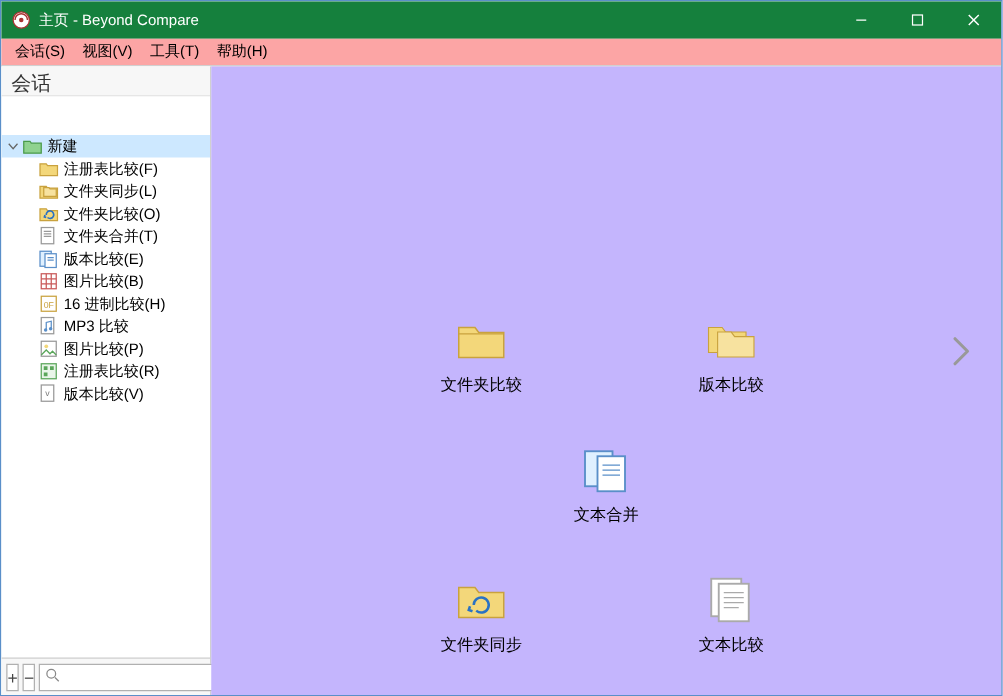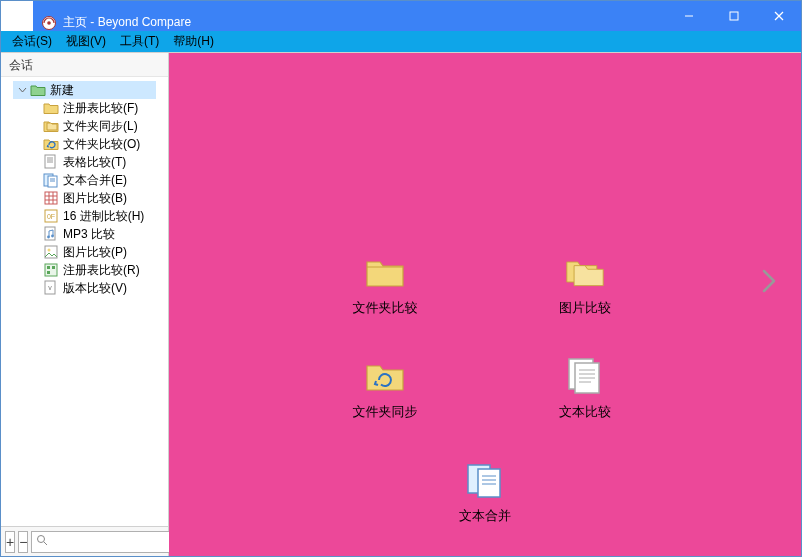--- a/index.html
+++ b/index.html
@@ -1,49 +1,49 @@
 <!DOCTYPE html>
 <html><head>
 <meta charset="utf-8">
 <style>
   * { box-sizing: border-box; margin: 0; padding: 0; }
   body { font-family: "Microsoft YaHei", "Segoe UI", sans-serif; font-size: 12px; color: #000; background: #fff; width: 802px; height: 557px; overflow: hidden; display: flex; flex-direction: column; border: 1px solid #5a8fc9; }
   
   
-  .titlebar { height: 30px; background: #3b82f6; color: #fff; display: flex; align-items: flex-end; padding: 0 0 0 8px; margin-left: 32px; }
+  .titlebar { height: 30px; background: #15803d; color: #fff; display: flex; align-items: center; padding: 0 0 0 8px; }
   .titlebar .app-icon { width: 16px; height: 16px; margin-right: 6px; display: flex; align-items: center; justify-content: center; }
   .titlebar .title { flex: 1; font-size: 12px; }
   .titlebar .winbtn { width: 45px; height: 30px; display: flex; align-items: center; justify-content: center; color: #fff; }
   
   
-  .menubar { height: 22px; background: #0ea5e9; border-bottom: 1px solid #d0d0d0; display: flex; align-items: center; padding: 0 4px; }
+  .menubar { height: 22px; background: #fca5a5; border-bottom: 1px solid #d0d0d0; display: flex; align-items: center; padding: 0 4px; }
   .menubar .menuitem { padding: 2px 7px; font-size: 12px; }
   
   
   .body { flex: 1; display: flex; overflow: hidden; }
   
   
   .sidebar { width: 168px; border-right: 1px solid #d0d0d0; display: flex; flex-direction: column; background: #fff; }
-  .sidebar-header { height: 24px; padding: 4px 8px; font-size: 12px; color: #333; background: #f7f7f7; border-bottom: 1px solid #e6e6e6; }
-  .tree { flex: 1; overflow: auto; padding: 4px 12px; }
+  .sidebar-header { height: 24px; padding: 4px 8px; font-size: 16px; color: #333; background: #f7f7f7; border-bottom: 1px solid #e6e6e6; }
+  .tree { flex: 1; overflow: auto; padding: 4px 0; margin-top: 27px; }
   .tree-row { display: flex; align-items: center; height: 18px; padding: 0 4px 0 6px; white-space: nowrap; }
   .tree-row.root { padding-left: 4px; }
   .tree-row.child { padding-left: 30px; }
   .tree-row.selected { background: #cde8ff; }
   .tree-toggle { width: 11px; height: 11px; display: inline-flex; align-items: center; justify-content: center; margin-right: 2px; }
   .tree-icon { width: 16px; height: 16px; margin-right: 4px; display: inline-flex; align-items: center; justify-content: center; }
   .tree-label { font-size: 12px; }
   
   .sidebar-bottom { height: 30px; border-top: 1px solid #d0d0d0; display: flex; align-items: center; padding: 3px 4px; gap: 3px; background:#f7f7f7; }
   .smallbtn { width: 24px; height: 22px; background: #fff; border: 1px solid #b0b0b0; display: flex; align-items: center; justify-content: center; font-size: 14px; color:#444; }
   .search-wrap { flex: 1; display:flex; align-items:center; border: 1px solid #b0b0b0; height: 22px; background:#fff; padding: 0 4px; gap:4px; }
   .search-wrap input { border:none; outline:none; flex:1; font-size:12px; }
   
   
-  .main { flex: 1; position: relative; background: #ec4899; }
+  .main { flex: 1; position: relative; background: #c4b5fd; }
   .tile-grid { position:absolute; top: 200px; left: 0; right: 0; display:flex; flex-direction:column; align-items:center; gap: 40px; }
   .tile-row-wrap { display:flex; gap: 90px; }
   .tile { width: 110px; display:flex; flex-direction:column; align-items:center; gap: 8px; }
   .tile .big-icon { width: 40px; height: 38px; display:flex; align-items:center; justify-content:center; }
   .tile .tile-label { font-size: 13px; text-align:center; }
   .next-arrow { position:absolute; right: 18px; top: 210px; width: 28px; height: 36px; display:flex; align-items:center; justify-content:center; color:#888; }
   
 </style>
 </head>
 <body>
@@ -130,32 +130,32 @@
       </div>
       <div class="tree-row child">
         <span class="tree-icon">
             <svg width="14" height="16" viewBox="0 0 14 16">
               <rect x="1" y="1" width="10" height="13" fill="#fff" stroke="#999"></rect>
               <line x1="3" y1="4" x2="9" y2="4" stroke="#999"></line>
               <line x1="3" y1="6" x2="9" y2="6" stroke="#999"></line>
               <line x1="3" y1="8" x2="9" y2="8" stroke="#999"></line>
             </svg>
           </span>
-        <span class="tree-label">表格比较(T)</span>
+        <span class="tree-label">文件夹合并(T)</span>
       </div>
       <div class="tree-row child">
         <span class="tree-icon">
             <svg width="16" height="16" viewBox="0 0 16 16">
               <rect x="1" y="2" width="9" height="12" fill="#dff0ff" stroke="#5a8fc9"></rect>
               <rect x="5" y="4" width="9" height="11" fill="#fff" stroke="#5a8fc9"></rect>
               <line x1="7" y1="7" x2="12" y2="7" stroke="#5a8fc9"></line>
               <line x1="7" y1="9" x2="12" y2="9" stroke="#5a8fc9"></line>
             </svg>
           </span>
-        <span class="tree-label">文本合并(E)</span>
+        <span class="tree-label">版本比较(E)</span>
       </div>
       <div class="tree-row child">
         <span class="tree-icon">
             <svg width="14" height="14" viewBox="0 0 14 14">
               <rect x="1" y="1" width="12" height="12" fill="#fff" stroke="#c95a5a"></rect>
               <line x1="1" y1="5" x2="13" y2="5" stroke="#c95a5a"></line>
               <line x1="1" y1="9" x2="13" y2="9" stroke="#c95a5a"></line>
               <line x1="5" y1="1" x2="5" y2="13" stroke="#c95a5a"></line>
               <line x1="9" y1="1" x2="9" y2="13" stroke="#c95a5a"></line>
             </svg>
@@ -238,21 +238,35 @@
           </span>
           <span class="tile-label">文件夹比较</span>
         </div>
         <div class="tile">
           <span class="big-icon">
             <svg width="44" height="38" viewBox="0 0 44 38">
                 <path d="M2 8h12l3 4h18v18H2z" fill="#f3d77a" stroke="#c9a23e"></path>
                 <path d="M10 12h12l3 4h17v18H10z" fill="#f7e29f" stroke="#c9a23e"></path>
               </svg>
           </span>
-          <span class="tile-label">图片比较</span>
+          <span class="tile-label">版本比较</span>
+        </div>
+      </div>
+      <div class="tile-row-wrap">
+        <div class="tile">
+          <span class="big-icon">
+            <svg width="40" height="40" viewBox="0 0 40 40">
+                <rect x="3" y="5" width="22" height="28" fill="#dff0ff" stroke="#5a8fc9" stroke-width="1.5"></rect>
+                <rect x="13" y="9" width="22" height="28" fill="#fff" stroke="#5a8fc9" stroke-width="1.5"></rect>
+                <line x1="17" y1="16" x2="31" y2="16" stroke="#5a8fc9"></line>
+                <line x1="17" y1="20" x2="31" y2="20" stroke="#5a8fc9"></line>
+                <line x1="17" y1="24" x2="31" y2="24" stroke="#5a8fc9"></line>
+              </svg>
+          </span>
+          <span class="tile-label">文本合并</span>
         </div>
       </div>
       <div class="tile-row-wrap">
         <div class="tile">
           <span class="big-icon">
             <svg width="40" height="36" viewBox="0 0 40 36">
                 <path d="M2 8h13l3 4h20v20H2z" fill="#f3d77a" stroke="#c9a23e" stroke-width="1.2"></path>
                 <path d="M14 22a6 6 0 1 1 2 4.5" fill="none" stroke="#2a72c4" stroke-width="2"></path>
                 <path d="M13 27l-3-1 1-3" fill="none" stroke="#2a72c4" stroke-width="2"></path>
               </svg>
@@ -266,34 +280,20 @@
                 <rect x="9" y="7" width="24" height="30" fill="#fff" stroke="#aaa" stroke-width="1.5"></rect>
                 <line x1="13" y1="14" x2="29" y2="14" stroke="#aaa"></line>
                 <line x1="13" y1="18" x2="29" y2="18" stroke="#aaa"></line>
                 <line x1="13" y1="22" x2="29" y2="22" stroke="#aaa"></line>
                 <line x1="13" y1="26" x2="25" y2="26" stroke="#aaa"></line>
               </svg>
           </span>
           <span class="tile-label">文本比较</span>
         </div>
       </div>
-      <div class="tile-row-wrap">
-        <div class="tile">
-          <span class="big-icon">
-            <svg width="40" height="40" viewBox="0 0 40 40">
-                <rect x="3" y="5" width="22" height="28" fill="#dff0ff" stroke="#5a8fc9" stroke-width="1.5"></rect>
-                <rect x="13" y="9" width="22" height="28" fill="#fff" stroke="#5a8fc9" stroke-width="1.5"></rect>
-                <line x1="17" y1="16" x2="31" y2="16" stroke="#5a8fc9"></line>
-                <line x1="17" y1="20" x2="31" y2="20" stroke="#5a8fc9"></line>
-                <line x1="17" y1="24" x2="31" y2="24" stroke="#5a8fc9"></line>
-              </svg>
-          </span>
-          <span class="tile-label">文本合并</span>
-        </div>
-      </div>
     </div>
     <div class="next-arrow">
       <svg width="14" height="24" viewBox="0 0 14 24">
           <path d="M2 2l10 10L2 22" fill="none" stroke="#999" stroke-width="2.5" stroke-linecap="round" stroke-linejoin="round"></path>
         </svg>
     </div>
   </div>
 </div>
 
 </body></html>

